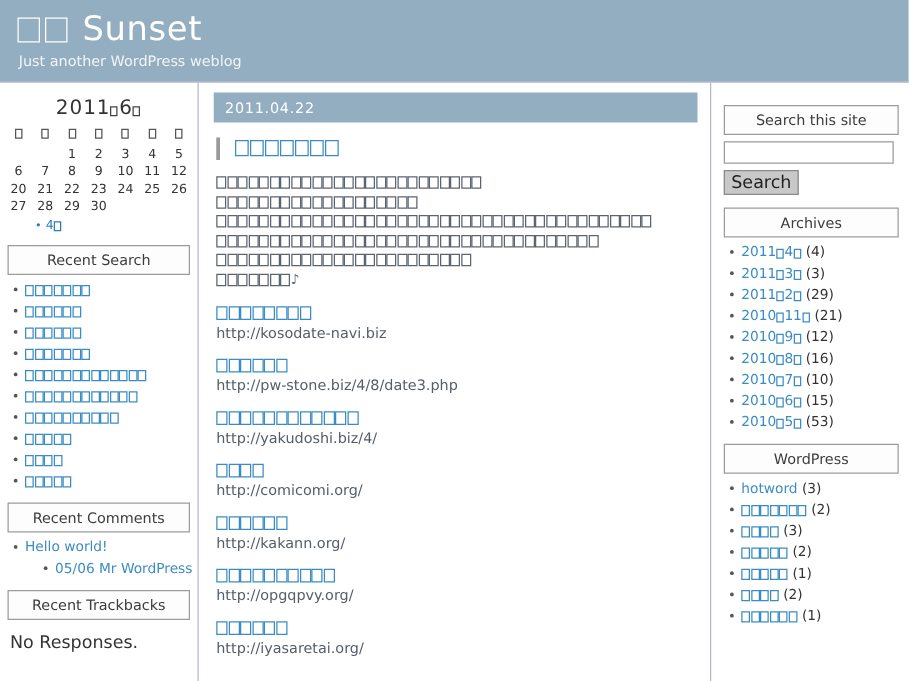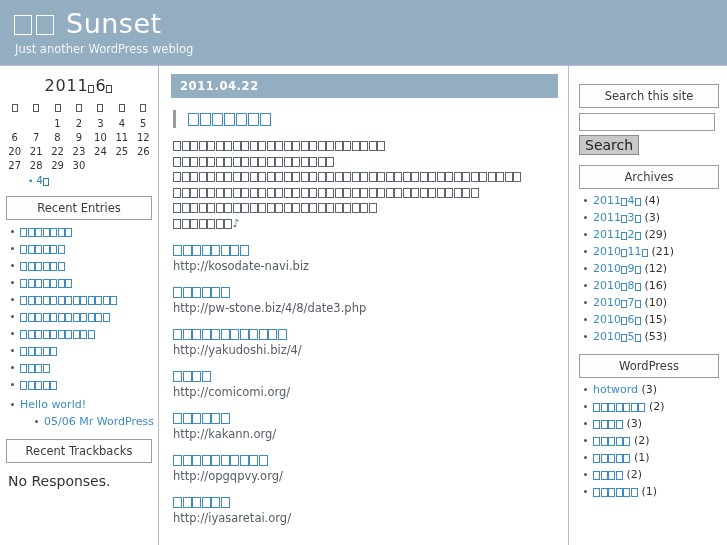--- a/index.html
+++ b/index.html
@@ -165,21 +165,21 @@
     color: #333;
     padding: 5px 0 0 4px;
     margin: 0;
   }
 
   
   .post-date {
     background: #93aec0;
     color: #ffffff;
     font-size: 11.5px;
-    font-weight: bold;
+    font-weight: normal;
     padding: 5px 0 5px 9px;
     letter-spacing: 0.6px;
   }
   .post-title-wrap {
     display: flex;
     align-items: center;
     margin: 12px 0 10px 0;
   }
   .title-bar {
     width: 3px;
@@ -302,34 +302,35 @@
               <td></td>
               <td></td>
             </tr>
           </tbody>
       </table>
       <div class="cal-foot">
         <span class="bullet">•</span>
         <a href="#" id="cal-foot-link">4<span style="display:inline-block;width:6px;height:8px;border:1px solid #2b7bb9;margin-right:0px;vertical-align:-2px;"></span></a>
       </div>
 
-      <div class="widget-head">Recent Entries</div>
+      <div class="widget-head">Recent Search</div>
       <ul class="widget-list" id="recent-entries-list">
           <li><a href="#"><span style="display:inline-block;width:7px;height:9px;border:1px solid #3b8cc4;margin-right:0.5px;vertical-align:-2px;"></span><span style="display:inline-block;width:7px;height:9px;border:1px solid #3b8cc4;margin-right:0.5px;vertical-align:-2px;"></span><span style="display:inline-block;width:7px;height:9px;border:1px solid #3b8cc4;margin-right:0.5px;vertical-align:-2px;"></span><span style="display:inline-block;width:7px;height:9px;border:1px solid #3b8cc4;margin-right:0.5px;vertical-align:-2px;"></span><span style="display:inline-block;width:7px;height:9px;border:1px solid #3b8cc4;margin-right:0.5px;vertical-align:-2px;"></span><span style="display:inline-block;width:7px;height:9px;border:1px solid #3b8cc4;margin-right:0.5px;vertical-align:-2px;"></span><span style="display:inline-block;width:7px;height:9px;border:1px solid #3b8cc4;margin-right:0.5px;vertical-align:-2px;"></span></a></li>
           <li><a href="#"><span style="display:inline-block;width:7px;height:9px;border:1px solid #3b8cc4;margin-right:0.5px;vertical-align:-2px;"></span><span style="display:inline-block;width:7px;height:9px;border:1px solid #3b8cc4;margin-right:0.5px;vertical-align:-2px;"></span><span style="display:inline-block;width:7px;height:9px;border:1px solid #3b8cc4;margin-right:0.5px;vertical-align:-2px;"></span><span style="display:inline-block;width:7px;height:9px;border:1px solid #3b8cc4;margin-right:0.5px;vertical-align:-2px;"></span><span style="display:inline-block;width:7px;height:9px;border:1px solid #3b8cc4;margin-right:0.5px;vertical-align:-2px;"></span><span style="display:inline-block;width:7px;height:9px;border:1px solid #3b8cc4;margin-right:0.5px;vertical-align:-2px;"></span></a></li>
           <li><a href="#"><span style="display:inline-block;width:7px;height:9px;border:1px solid #3b8cc4;margin-right:0.5px;vertical-align:-2px;"></span><span style="display:inline-block;width:7px;height:9px;border:1px solid #3b8cc4;margin-right:0.5px;vertical-align:-2px;"></span><span style="display:inline-block;width:7px;height:9px;border:1px solid #3b8cc4;margin-right:0.5px;vertical-align:-2px;"></span><span style="display:inline-block;width:7px;height:9px;border:1px solid #3b8cc4;margin-right:0.5px;vertical-align:-2px;"></span><span style="display:inline-block;width:7px;height:9px;border:1px solid #3b8cc4;margin-right:0.5px;vertical-align:-2px;"></span><span style="display:inline-block;width:7px;height:9px;border:1px solid #3b8cc4;margin-right:0.5px;vertical-align:-2px;"></span></a></li>
           <li><a href="#"><span style="display:inline-block;width:7px;height:9px;border:1px solid #3b8cc4;margin-right:0.5px;vertical-align:-2px;"></span><span style="display:inline-block;width:7px;height:9px;border:1px solid #3b8cc4;margin-right:0.5px;vertical-align:-2px;"></span><span style="display:inline-block;width:7px;height:9px;border:1px solid #3b8cc4;margin-right:0.5px;vertical-align:-2px;"></span><span style="display:inline-block;width:7px;height:9px;border:1px solid #3b8cc4;margin-right:0.5px;vertical-align:-2px;"></span><span style="display:inline-block;width:7px;height:9px;border:1px solid #3b8cc4;margin-right:0.5px;vertical-align:-2px;"></span><span style="display:inline-block;width:7px;height:9px;border:1px solid #3b8cc4;margin-right:0.5px;vertical-align:-2px;"></span><span style="display:inline-block;width:7px;height:9px;border:1px solid #3b8cc4;margin-right:0.5px;vertical-align:-2px;"></span></a></li>
           <li><a href="#"><span style="display:inline-block;width:7px;height:9px;border:1px solid #3b8cc4;margin-right:0.5px;vertical-align:-2px;"></span><span style="display:inline-block;width:7px;height:9px;border:1px solid #3b8cc4;margin-right:0.5px;vertical-align:-2px;"></span><span style="display:inline-block;width:7px;height:9px;border:1px solid #3b8cc4;margin-right:0.5px;vertical-align:-2px;"></span><span style="display:inline-block;width:7px;height:9px;border:1px solid #3b8cc4;margin-right:0.5px;vertical-align:-2px;"></span><span style="display:inline-block;width:7px;height:9px;border:1px solid #3b8cc4;margin-right:0.5px;vertical-align:-2px;"></span><span style="display:inline-block;width:7px;height:9px;border:1px solid #3b8cc4;margin-right:0.5px;vertical-align:-2px;"></span><span style="display:inline-block;width:7px;height:9px;border:1px solid #3b8cc4;margin-right:0.5px;vertical-align:-2px;"></span><span style="display:inline-block;width:7px;height:9px;border:1px solid #3b8cc4;margin-right:0.5px;vertical-align:-2px;"></span><span style="display:inline-block;width:7px;height:9px;border:1px solid #3b8cc4;margin-right:0.5px;vertical-align:-2px;"></span><span style="display:inline-block;width:7px;height:9px;border:1px solid #3b8cc4;margin-right:0.5px;vertical-align:-2px;"></span><span style="display:inline-block;width:7px;height:9px;border:1px solid #3b8cc4;margin-right:0.5px;vertical-align:-2px;"></span><span style="display:inline-block;width:7px;height:9px;border:1px solid #3b8cc4;margin-right:0.5px;vertical-align:-2px;"></span><span style="display:inline-block;width:7px;height:9px;border:1px solid #3b8cc4;margin-right:0.5px;vertical-align:-2px;"></span></a></li>
           <li><a href="#"><span style="display:inline-block;width:7px;height:9px;border:1px solid #3b8cc4;margin-right:0.5px;vertical-align:-2px;"></span><span style="display:inline-block;width:7px;height:9px;border:1px solid #3b8cc4;margin-right:0.5px;vertical-align:-2px;"></span><span style="display:inline-block;width:7px;height:9px;border:1px solid #3b8cc4;margin-right:0.5px;vertical-align:-2px;"></span><span style="display:inline-block;width:7px;height:9px;border:1px solid #3b8cc4;margin-right:0.5px;vertical-align:-2px;"></span><span style="display:inline-block;width:7px;height:9px;border:1px solid #3b8cc4;margin-right:0.5px;vertical-align:-2px;"></span><span style="display:inline-block;width:7px;height:9px;border:1px solid #3b8cc4;margin-right:0.5px;vertical-align:-2px;"></span><span style="display:inline-block;width:7px;height:9px;border:1px solid #3b8cc4;margin-right:0.5px;vertical-align:-2px;"></span><span style="display:inline-block;width:7px;height:9px;border:1px solid #3b8cc4;margin-right:0.5px;vertical-align:-2px;"></span><span style="display:inline-block;width:7px;height:9px;border:1px solid #3b8cc4;margin-right:0.5px;vertical-align:-2px;"></span><span style="display:inline-block;width:7px;height:9px;border:1px solid #3b8cc4;margin-right:0.5px;vertical-align:-2px;"></span><span style="display:inline-block;width:7px;height:9px;border:1px solid #3b8cc4;margin-right:0.5px;vertical-align:-2px;"></span><span style="display:inline-block;width:7px;height:9px;border:1px solid #3b8cc4;margin-right:0.5px;vertical-align:-2px;"></span></a></li>
           <li><a href="#"><span style="display:inline-block;width:7px;height:9px;border:1px solid #3b8cc4;margin-right:0.5px;vertical-align:-2px;"></span><span style="display:inline-block;width:7px;height:9px;border:1px solid #3b8cc4;margin-right:0.5px;vertical-align:-2px;"></span><span style="display:inline-block;width:7px;height:9px;border:1px solid #3b8cc4;margin-right:0.5px;vertical-align:-2px;"></span><span style="display:inline-block;width:7px;height:9px;border:1px solid #3b8cc4;margin-right:0.5px;vertical-align:-2px;"></span><span style="display:inline-block;width:7px;height:9px;border:1px solid #3b8cc4;margin-right:0.5px;vertical-align:-2px;"></span><span style="display:inline-block;width:7px;height:9px;border:1px solid #3b8cc4;margin-right:0.5px;vertical-align:-2px;"></span><span style="display:inline-block;width:7px;height:9px;border:1px solid #3b8cc4;margin-right:0.5px;vertical-align:-2px;"></span><span style="display:inline-block;width:7px;height:9px;border:1px solid #3b8cc4;margin-right:0.5px;vertical-align:-2px;"></span><span style="display:inline-block;width:7px;height:9px;border:1px solid #3b8cc4;margin-right:0.5px;vertical-align:-2px;"></span><span style="display:inline-block;width:7px;height:9px;border:1px solid #3b8cc4;margin-right:0.5px;vertical-align:-2px;"></span></a></li>
           <li><a href="#"><span style="display:inline-block;width:7px;height:9px;border:1px solid #3b8cc4;margin-right:0.5px;vertical-align:-2px;"></span><span style="display:inline-block;width:7px;height:9px;border:1px solid #3b8cc4;margin-right:0.5px;vertical-align:-2px;"></span><span style="display:inline-block;width:7px;height:9px;border:1px solid #3b8cc4;margin-right:0.5px;vertical-align:-2px;"></span><span style="display:inline-block;width:7px;height:9px;border:1px solid #3b8cc4;margin-right:0.5px;vertical-align:-2px;"></span><span style="display:inline-block;width:7px;height:9px;border:1px solid #3b8cc4;margin-right:0.5px;vertical-align:-2px;"></span></a></li>
           <li><a href="#"><span style="display:inline-block;width:7px;height:9px;border:1px solid #3b8cc4;margin-right:0.5px;vertical-align:-2px;"></span><span style="display:inline-block;width:7px;height:9px;border:1px solid #3b8cc4;margin-right:0.5px;vertical-align:-2px;"></span><span style="display:inline-block;width:7px;height:9px;border:1px solid #3b8cc4;margin-right:0.5px;vertical-align:-2px;"></span><span style="display:inline-block;width:7px;height:9px;border:1px solid #3b8cc4;margin-right:0.5px;vertical-align:-2px;"></span></a></li>
           <li><a href="#"><span style="display:inline-block;width:7px;height:9px;border:1px solid #3b8cc4;margin-right:0.5px;vertical-align:-2px;"></span><span style="display:inline-block;width:7px;height:9px;border:1px solid #3b8cc4;margin-right:0.5px;vertical-align:-2px;"></span><span style="display:inline-block;width:7px;height:9px;border:1px solid #3b8cc4;margin-right:0.5px;vertical-align:-2px;"></span><span style="display:inline-block;width:7px;height:9px;border:1px solid #3b8cc4;margin-right:0.5px;vertical-align:-2px;"></span><span style="display:inline-block;width:7px;height:9px;border:1px solid #3b8cc4;margin-right:0.5px;vertical-align:-2px;"></span></a></li>
         </ul>
 
+      <div class="widget-head">Recent Comments</div>
       <ul class="widget-list">
         <li>
           <a href="#">Hello world!</a>
           <ul class="sub-list">
             <li>
               <a href="#">05/06 Mr WordPress</a>
             </li>
           </ul>
         </li>
       </ul>

